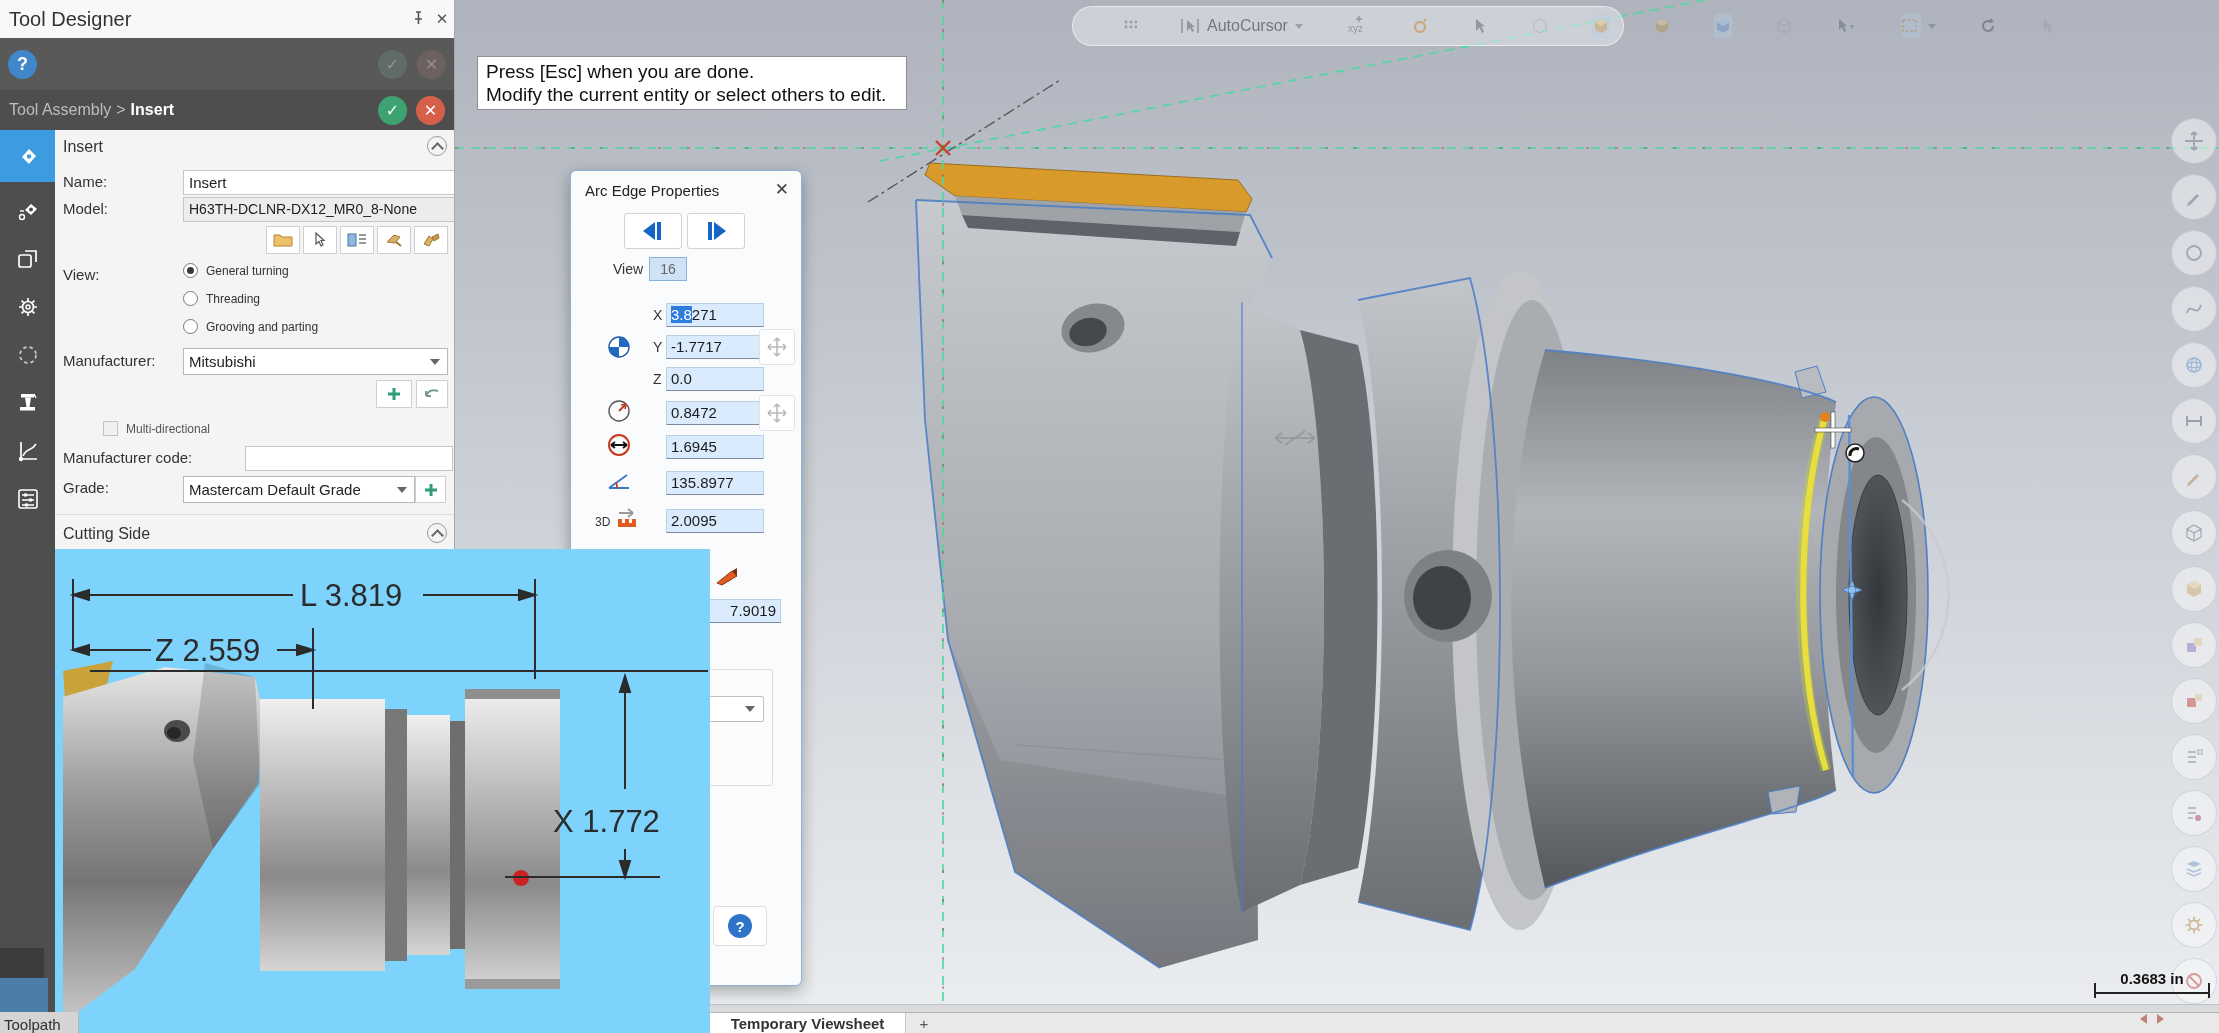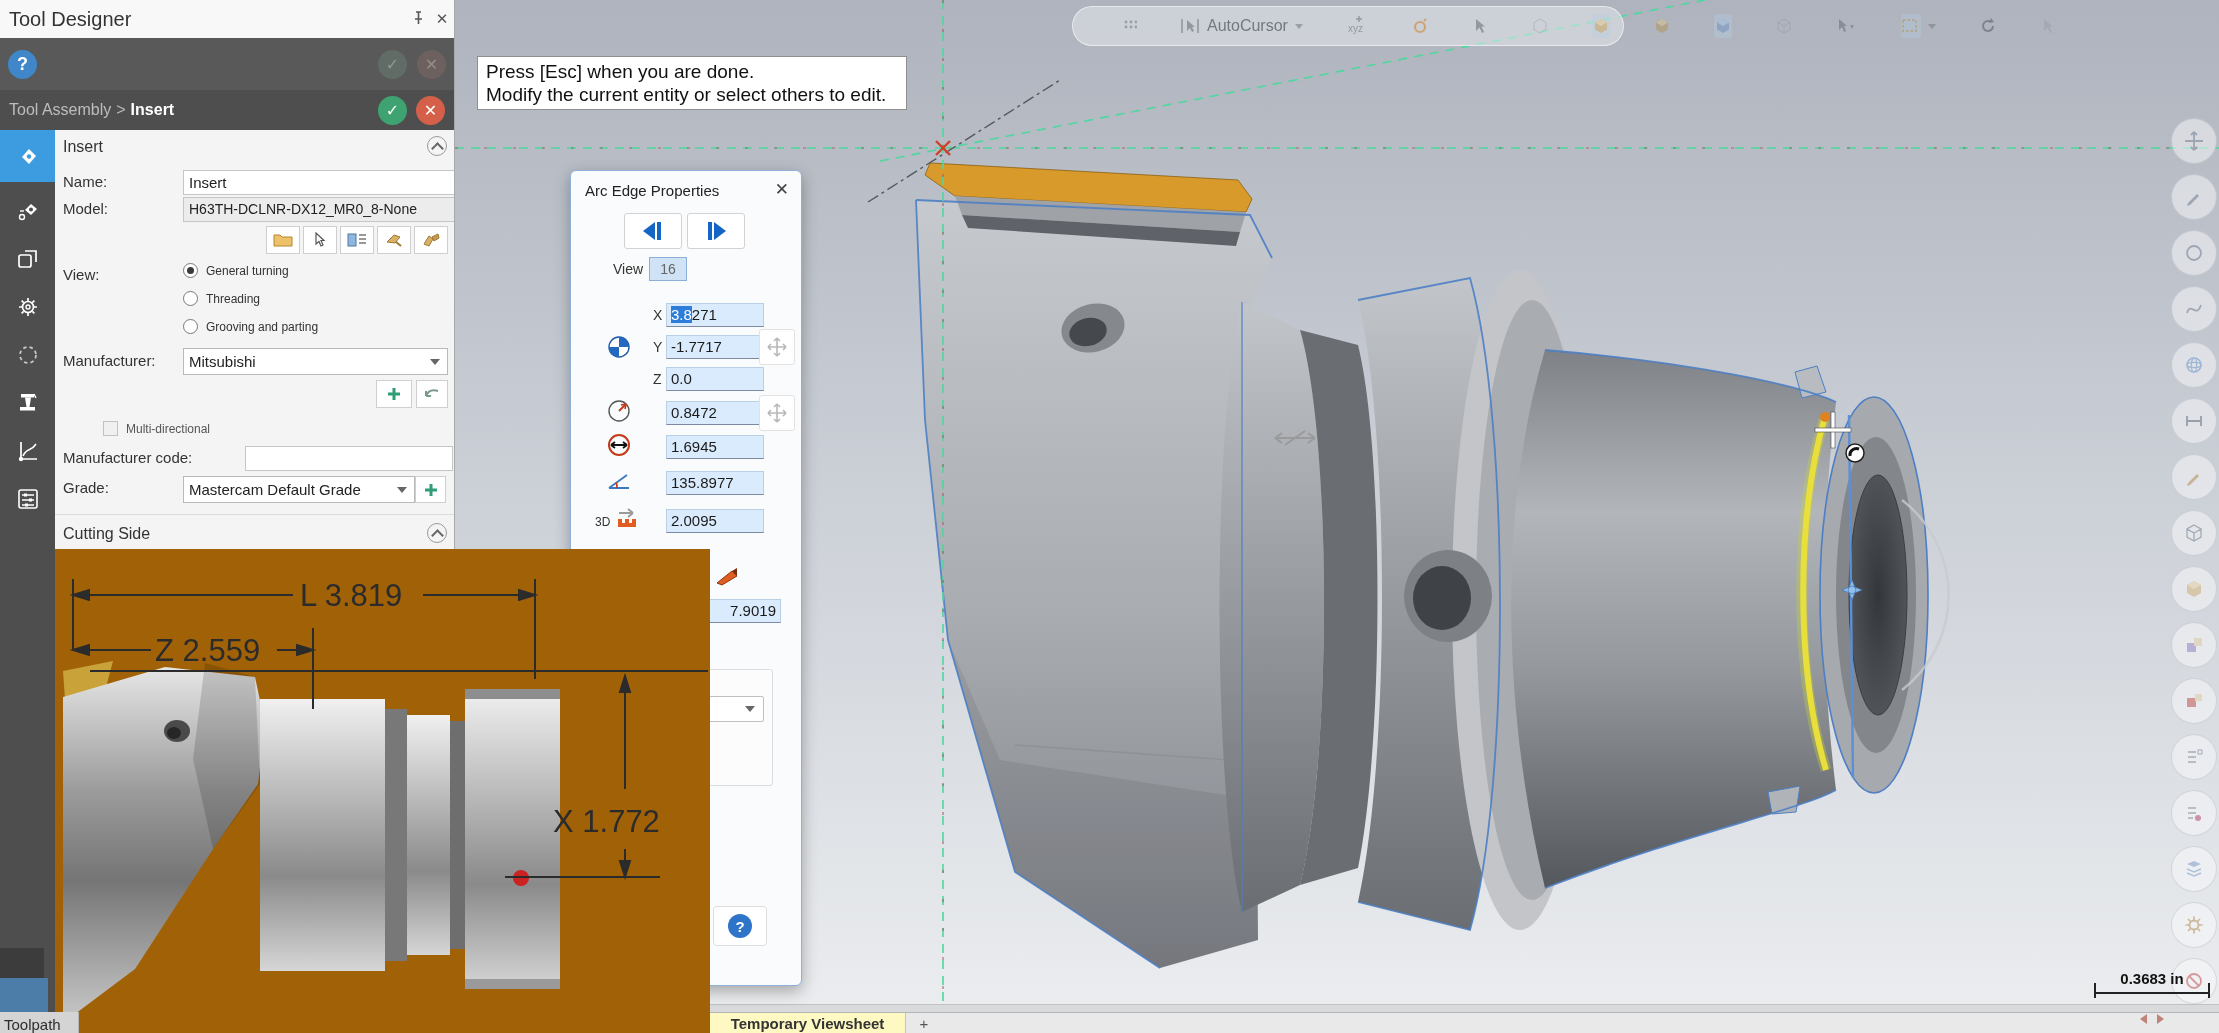--- a/index.html
+++ b/index.html
@@ -111,27 +111,27 @@
   .dlg-combo{position:absolute;left:15px;top:525px;width:178px;height:26px;background:#fff;
     border:1px solid #c0c0c0;border-radius:2px;box-sizing:border-box;}
   .dlg-combo .chev{position:absolute;right:8px;top:9px;width:0;height:0;
     border-left:5px solid transparent;border-right:5px solid transparent;border-top:6px solid #666;}
   .help-btn{position:absolute;left:142px;top:735px;width:52px;height:38px;background:#fff;
     border:1px solid #ddd;border-radius:4px;display:flex;align-items:center;justify-content:center;}
   .help-btn .q{width:24px;height:24px;border-radius:50%;background:#2e74c9;color:#fff;font-size:15px;
     font-weight:bold;display:flex;align-items:center;justify-content:center;}
 
   
-  .inset{left:55px;top:549px;width:655px;height:484px;background:#a16207;z-index:8;}
+  .inset{left:55px;top:549px;width:655px;height:484px;background:#7dd3fc;z-index:8;}
 
   
   .scrollstrip{left:710px;top:1004px;width:1509px;height:8px;background:#d8dadc;z-index:3;border-top:1px solid #bfc2c5;}
   .tabbar{left:710px;top:1012px;width:1509px;height:21px;background:#e9e9e9;z-index:3;
     border-top:1px solid #b5b5b5;display:flex;}
-  .vs-tab{width:195px;background:#fef9c3;border-right:1px solid #c4c4c4;font-size:15px;font-weight:bold;
+  .vs-tab{width:195px;background:#ffffff;border-right:1px solid #c4c4c4;font-size:15px;font-weight:bold;
     color:#333;display:flex;align-items:center;justify-content:center;}
   .vs-add{width:36px;font-size:15px;color:#555;display:flex;align-items:center;justify-content:center;}
   .scale-ind{left:2092px;top:970px;z-index:4;width:120px;text-align:center;}
   .scale-ind .txt{font-size:15px;font-weight:bold;color:#111;}
   .scale-ind .bar{position:relative;height:10px;border-bottom:0;margin-top:0;}
   .scale-ind .bar::before{content:"";position:absolute;left:2px;right:2px;top:5px;height:1.6px;background:#222;}
   .scale-ind .bar::after{content:"";position:absolute;left:2px;top:-4px;width:1.6px;height:15px;background:#222;box-shadow:114px 0 0 #222;}
   .scroll-arrows{left:2140px;top:1014px;z-index:4;display:flex;gap:10px;}
   .sa-l{width:0;height:0;border-top:5px solid transparent;border-bottom:5px solid transparent;border-right:7px solid #b46a5a;opacity:.8;}
   .sa-r{width:0;height:0;border-top:5px solid transparent;border-bottom:5px solid transparent;border-left:7px solid #b46a5a;opacity:.8;}

